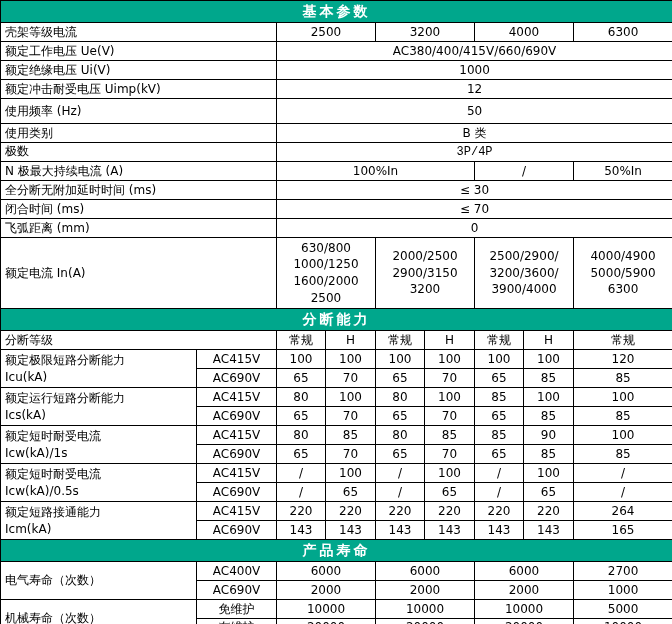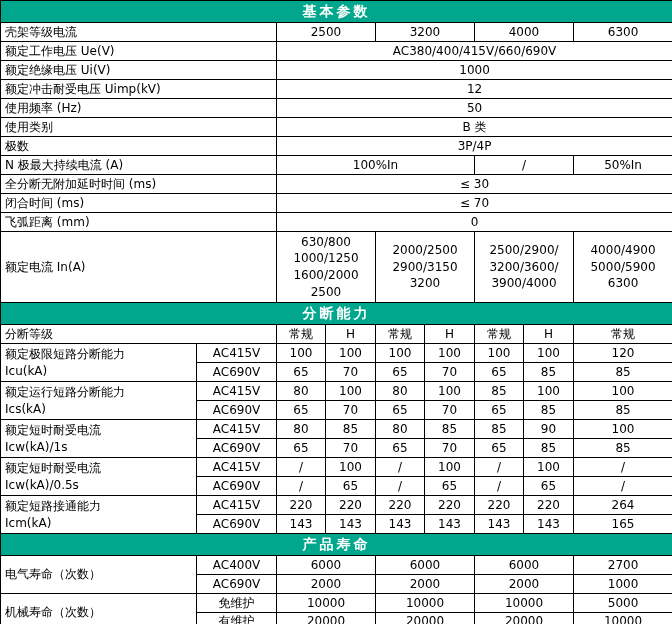--- a/index.html
+++ b/index.html
@@ -69,29 +69,29 @@
           <td colspan="7" class="value">AC380/400/415V/660/690V</td>
         </tr>
         <tr style="height: 19px; margin-left: 17px;">
           <td colspan="2" class="label">额定绝缘电压 Ui(V)</td>
           <td colspan="7" class="value">1000</td>
         </tr>
         <tr style="height: 19px;">
           <td colspan="2" class="label">额定冲击耐受电压 Uimp(kV)</td>
           <td colspan="7" class="value">12</td>
         </tr>
-        <tr style="height: 19px;">
+        <tr style="height: 25px;">
           <td colspan="2" class="label">使用频率 (Hz)</td>
           <td colspan="7" class="value">50</td>
         </tr>
         <tr style="height: 19px;">
           <td colspan="2" class="label">使用类别</td>
           <td colspan="7" class="value">B 类</td>
         </tr>
-        <tr style="height: 19px;">
+        <tr style="height: 19px; font-family: Liberation Mono, monospace;">
           <td colspan="2" class="label">极数</td>
           <td colspan="7" class="value">3P/4P</td>
         </tr>
         <tr style="height: 19px;">
           <td colspan="2" class="label">N 极最大持续电流 (A)</td>
           <td colspan="4" class="value">100%In</td>
           <td colspan="2" class="value">/</td>
           <td colspan="1" class="value">50%In</td>
         </tr>
         <tr style="height: 19px;">

